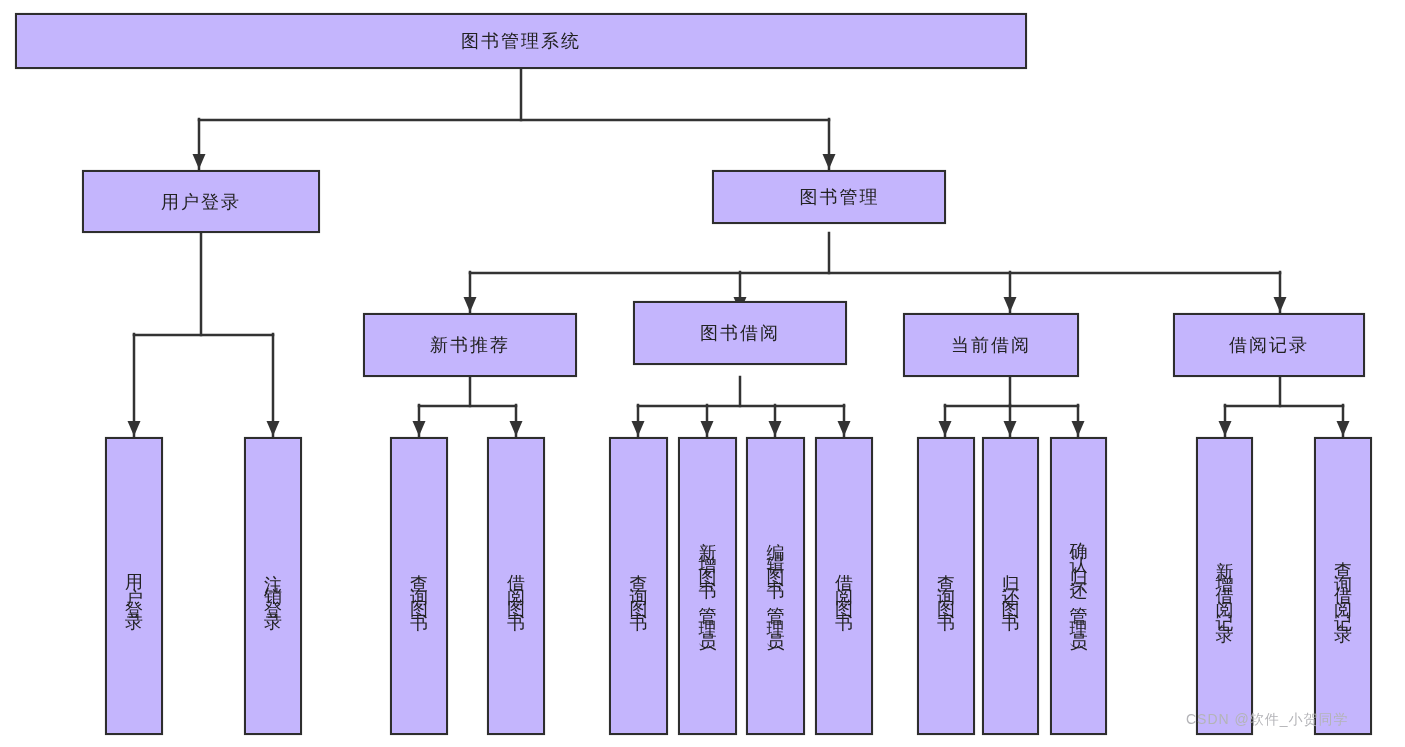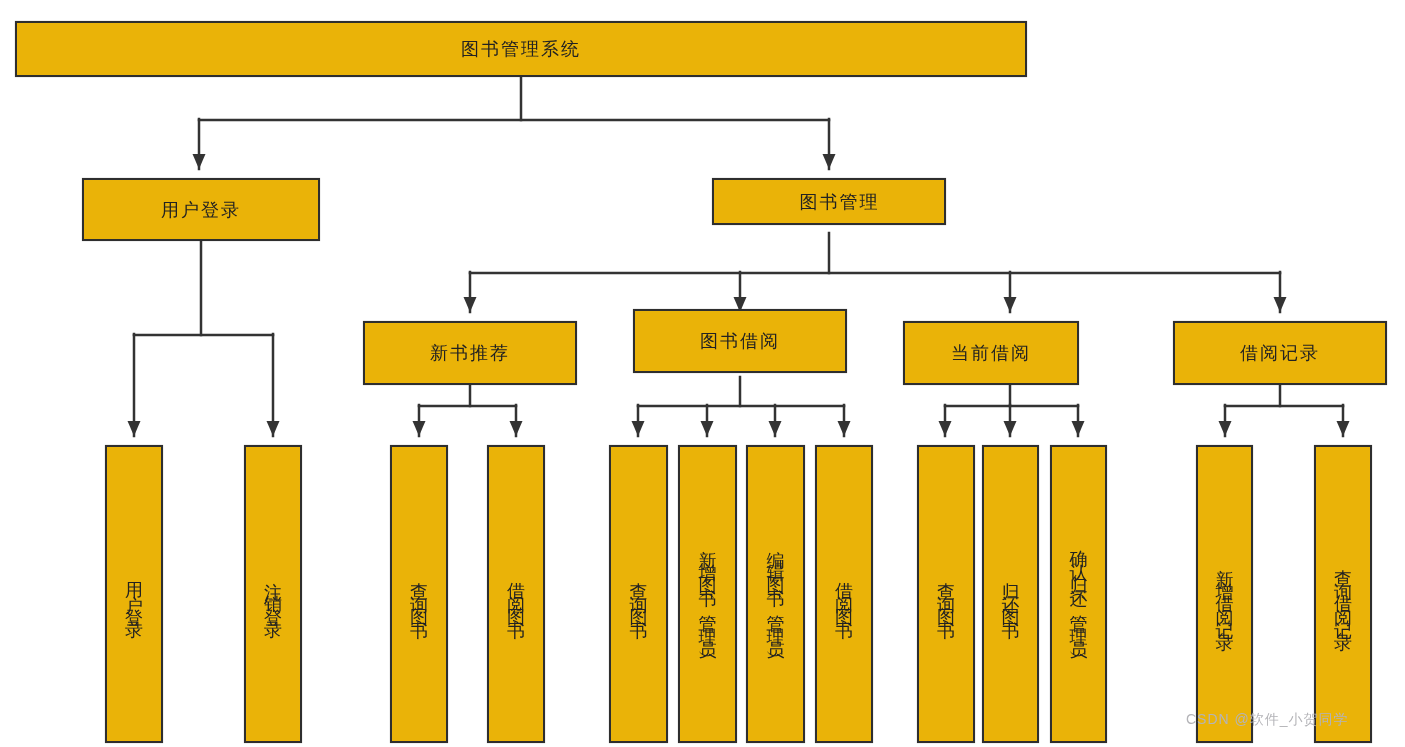--- a/index.html
+++ b/index.html
@@ -2,26 +2,25 @@
 <html><head>
 <meta charset="utf-8">
 <style>
   html,body{margin:0;padding:0;background:#ffffff;}
   .canvas{
     position:relative;width:1405px;height:747px;background:#ffffff;overflow:hidden;
     font-family:"Liberation Sans", sans-serif;
   }
   .wires{position:absolute;left:0;top:0;pointer-events:none;}
   .box{
-    position:absolute;box-sizing:border-box;background:#eab308;
+    position:absolute;box-sizing:border-box;background:#c4b5fd;
     border:2px solid #2e2e2e;color:#222222;
     display:flex;align-items:center;justify-content:center;
     font-size:18px;letter-spacing:2px;white-space:nowrap;
     box-shadow:0 0 1px rgba(0,0,0,.35);
-    margin-top:8px;
   }
   .leaf{
     writing-mode:vertical-rl;text-orientation:mixed;
     letter-spacing:13px;font-size:18px;line-height:1;
     white-space:normal;
   }
   .watermark{
     position:absolute;left:1186px;top:711px;
     font-size:14px;color:#b4b4b8;letter-spacing:1px;
   }
@@ -91,26 +90,26 @@
         <path d="M1225 406 H 1343"></path>
         <line x1="1225" y1="405" x2="1225" y2="436" marker-end="url(#ah)"></line>
         <line x1="1343" y1="405" x2="1343" y2="436" marker-end="url(#ah)"></line>
       </g>
     </g>
   </svg>
 
   <div class="box" style="left:15px;top:13px;width:1012px;height:56px;">图书管理系统</div>
 
   <div class="box" style="left:82px;top:170px;width:238px;height:63px;">用户登录</div>
-  <div class="box" style="left:712px;top:170px;width:234px;height:47px;padding-left:21px;">图书管理</div>
+  <div class="box" style="left:712px;top:170px;width:234px;height:54px;padding-left:21px;">图书管理</div>
 
   <div class="box" style="left:363px;top:313px;width:214px;height:64px;">新书推荐</div>
   <div class="box" style="left:633px;top:301px;width:214px;height:64px;">图书借阅</div>
   <div class="box" style="left:903px;top:313px;width:176px;height:64px;">当前借阅</div>
-  <div class="box" style="left:1173px;top:313px;width:214px;height:64px;">借阅记录</div>
+  <div class="box" style="left:1173px;top:313px;width:192px;height:64px;">借阅记录</div>
 
   <div class="box leaf" style="left:105px;top:437px;width:58px;height:298px;">用户登录</div>
   <div class="box leaf" style="left:244px;top:437px;width:58px;height:298px;">注销登录</div>
 
   <div class="box leaf" style="left:390px;top:437px;width:58px;height:298px;">查询图书</div>
   <div class="box leaf" style="left:487px;top:437px;width:58px;height:298px;">借阅图书</div>
 
   <div class="box leaf" style="left:609px;top:437px;width:59px;height:298px;">查询图书</div>
   <div class="box leaf" style="left:678px;top:437px;width:59px;height:298px;">新增图书（管理员）</div>
   <div class="box leaf" style="left:746px;top:437px;width:59px;height:298px;">编辑图书（管理员）</div>

